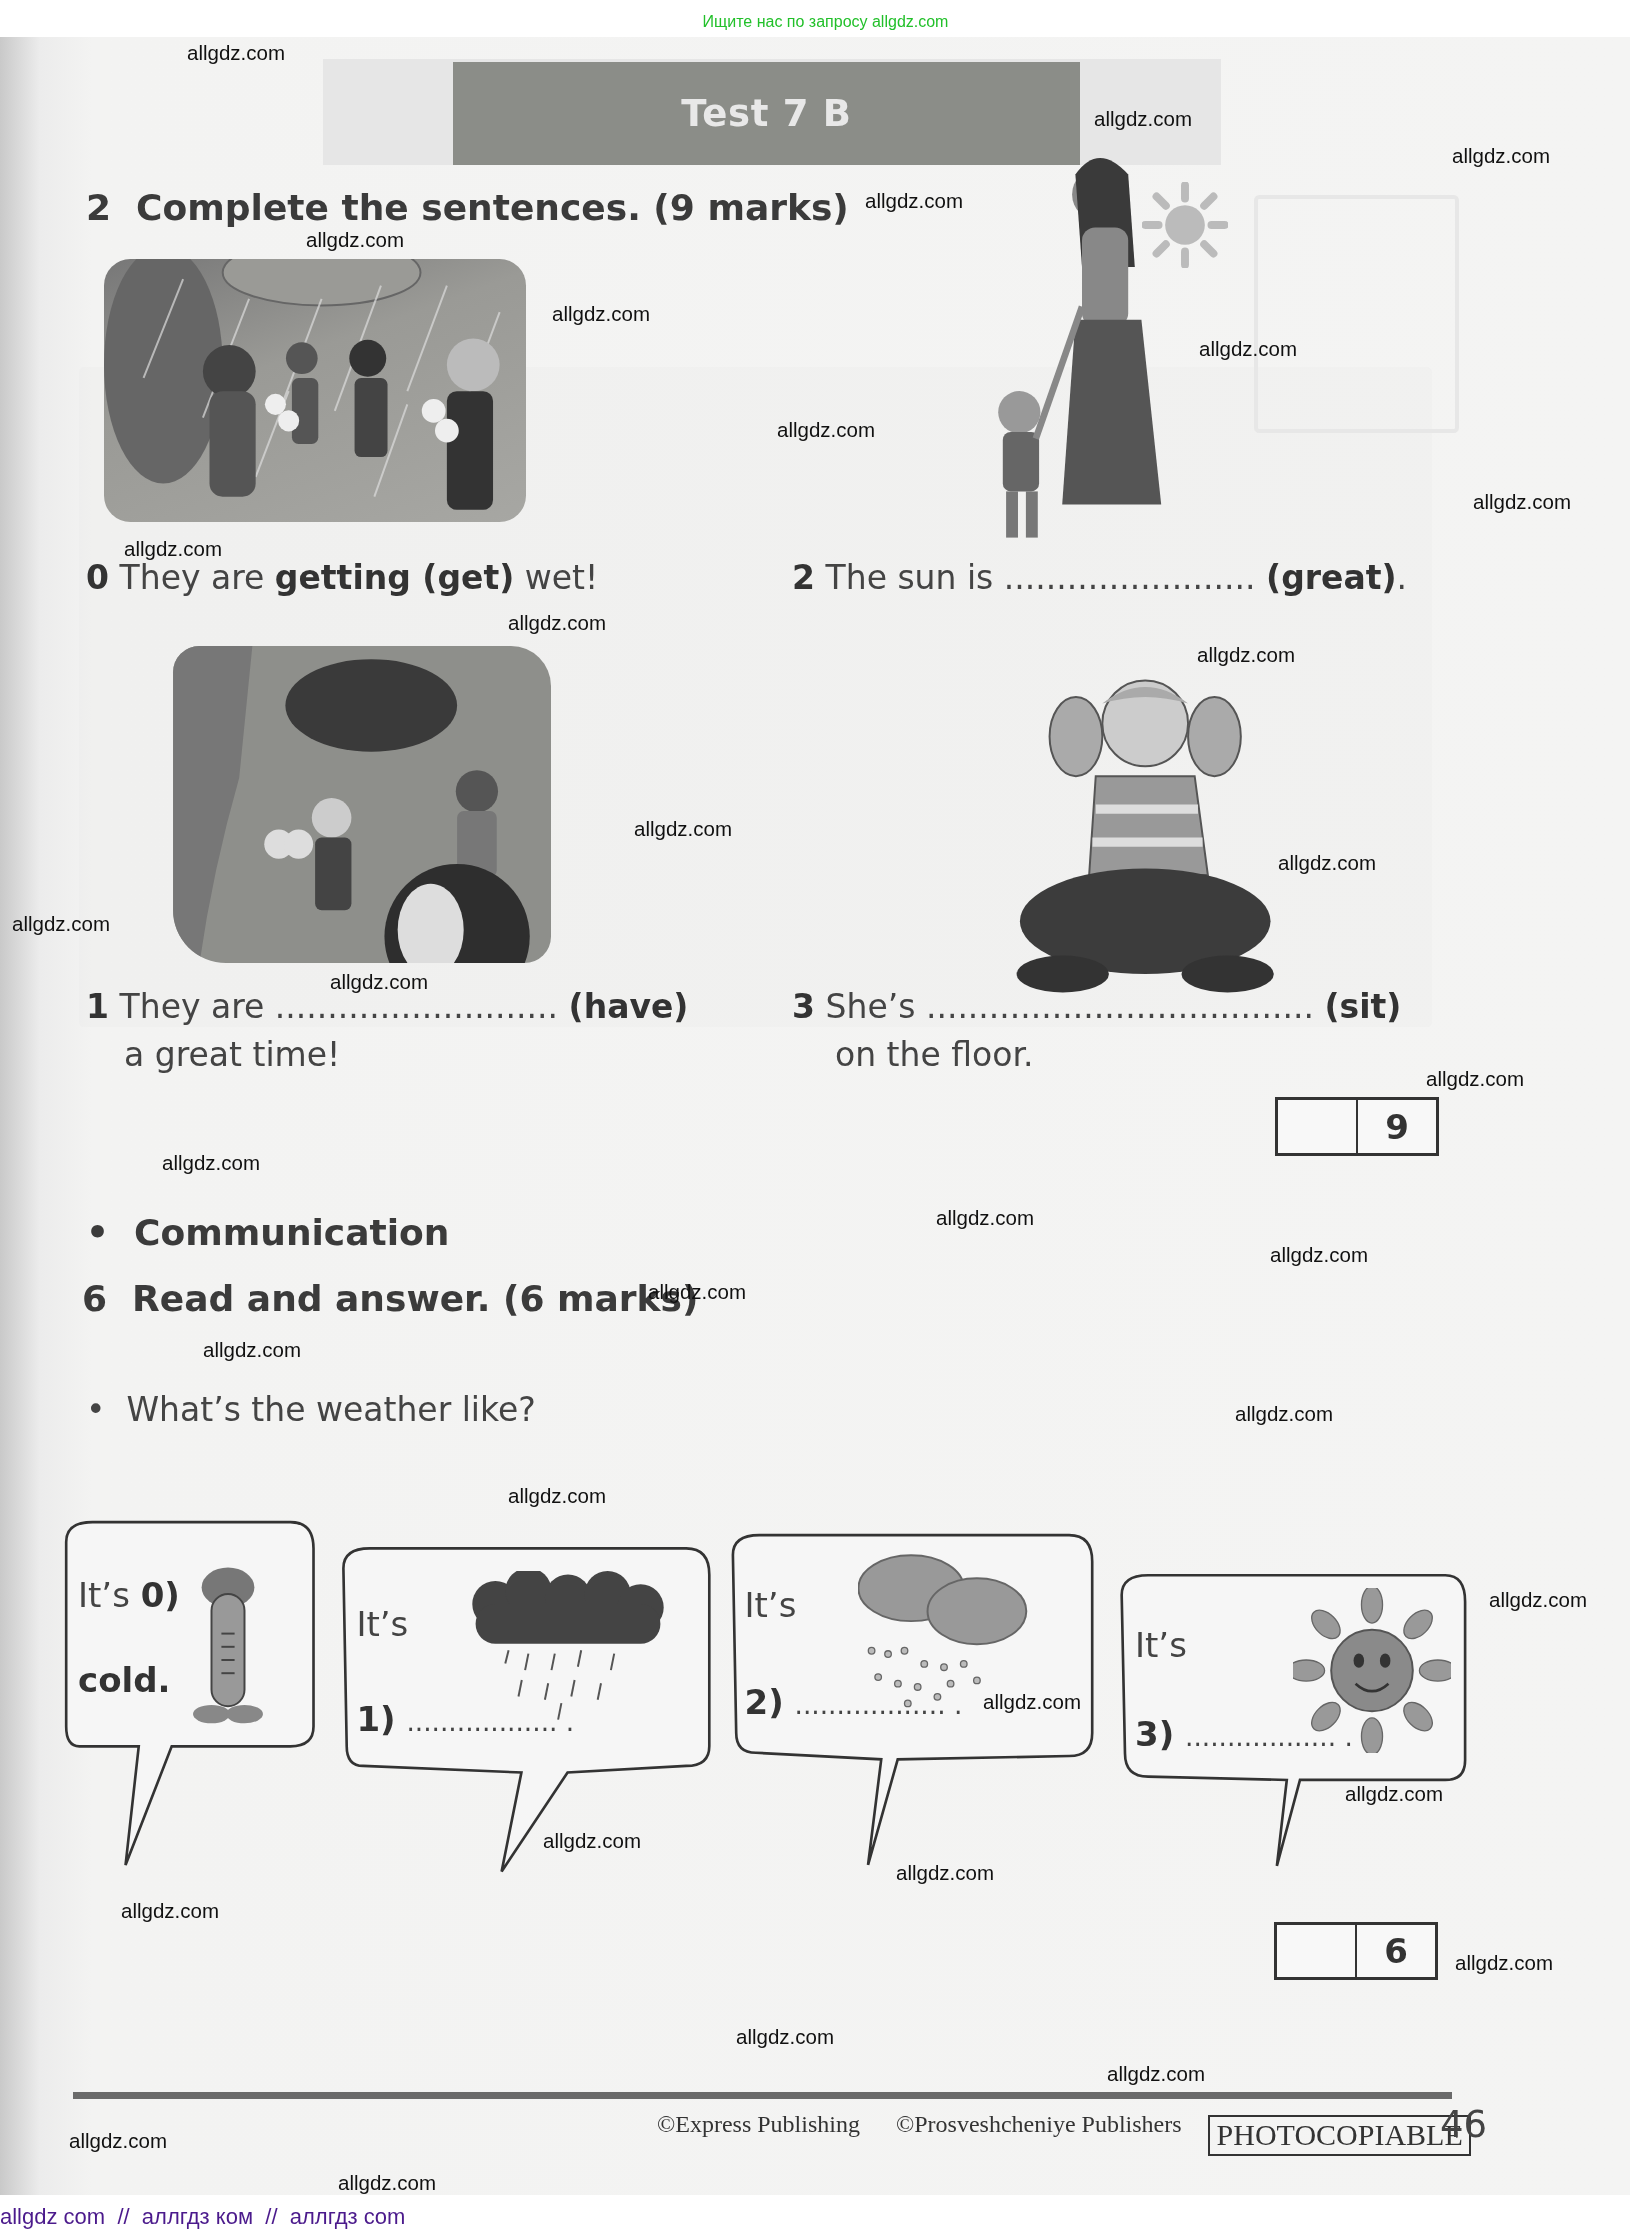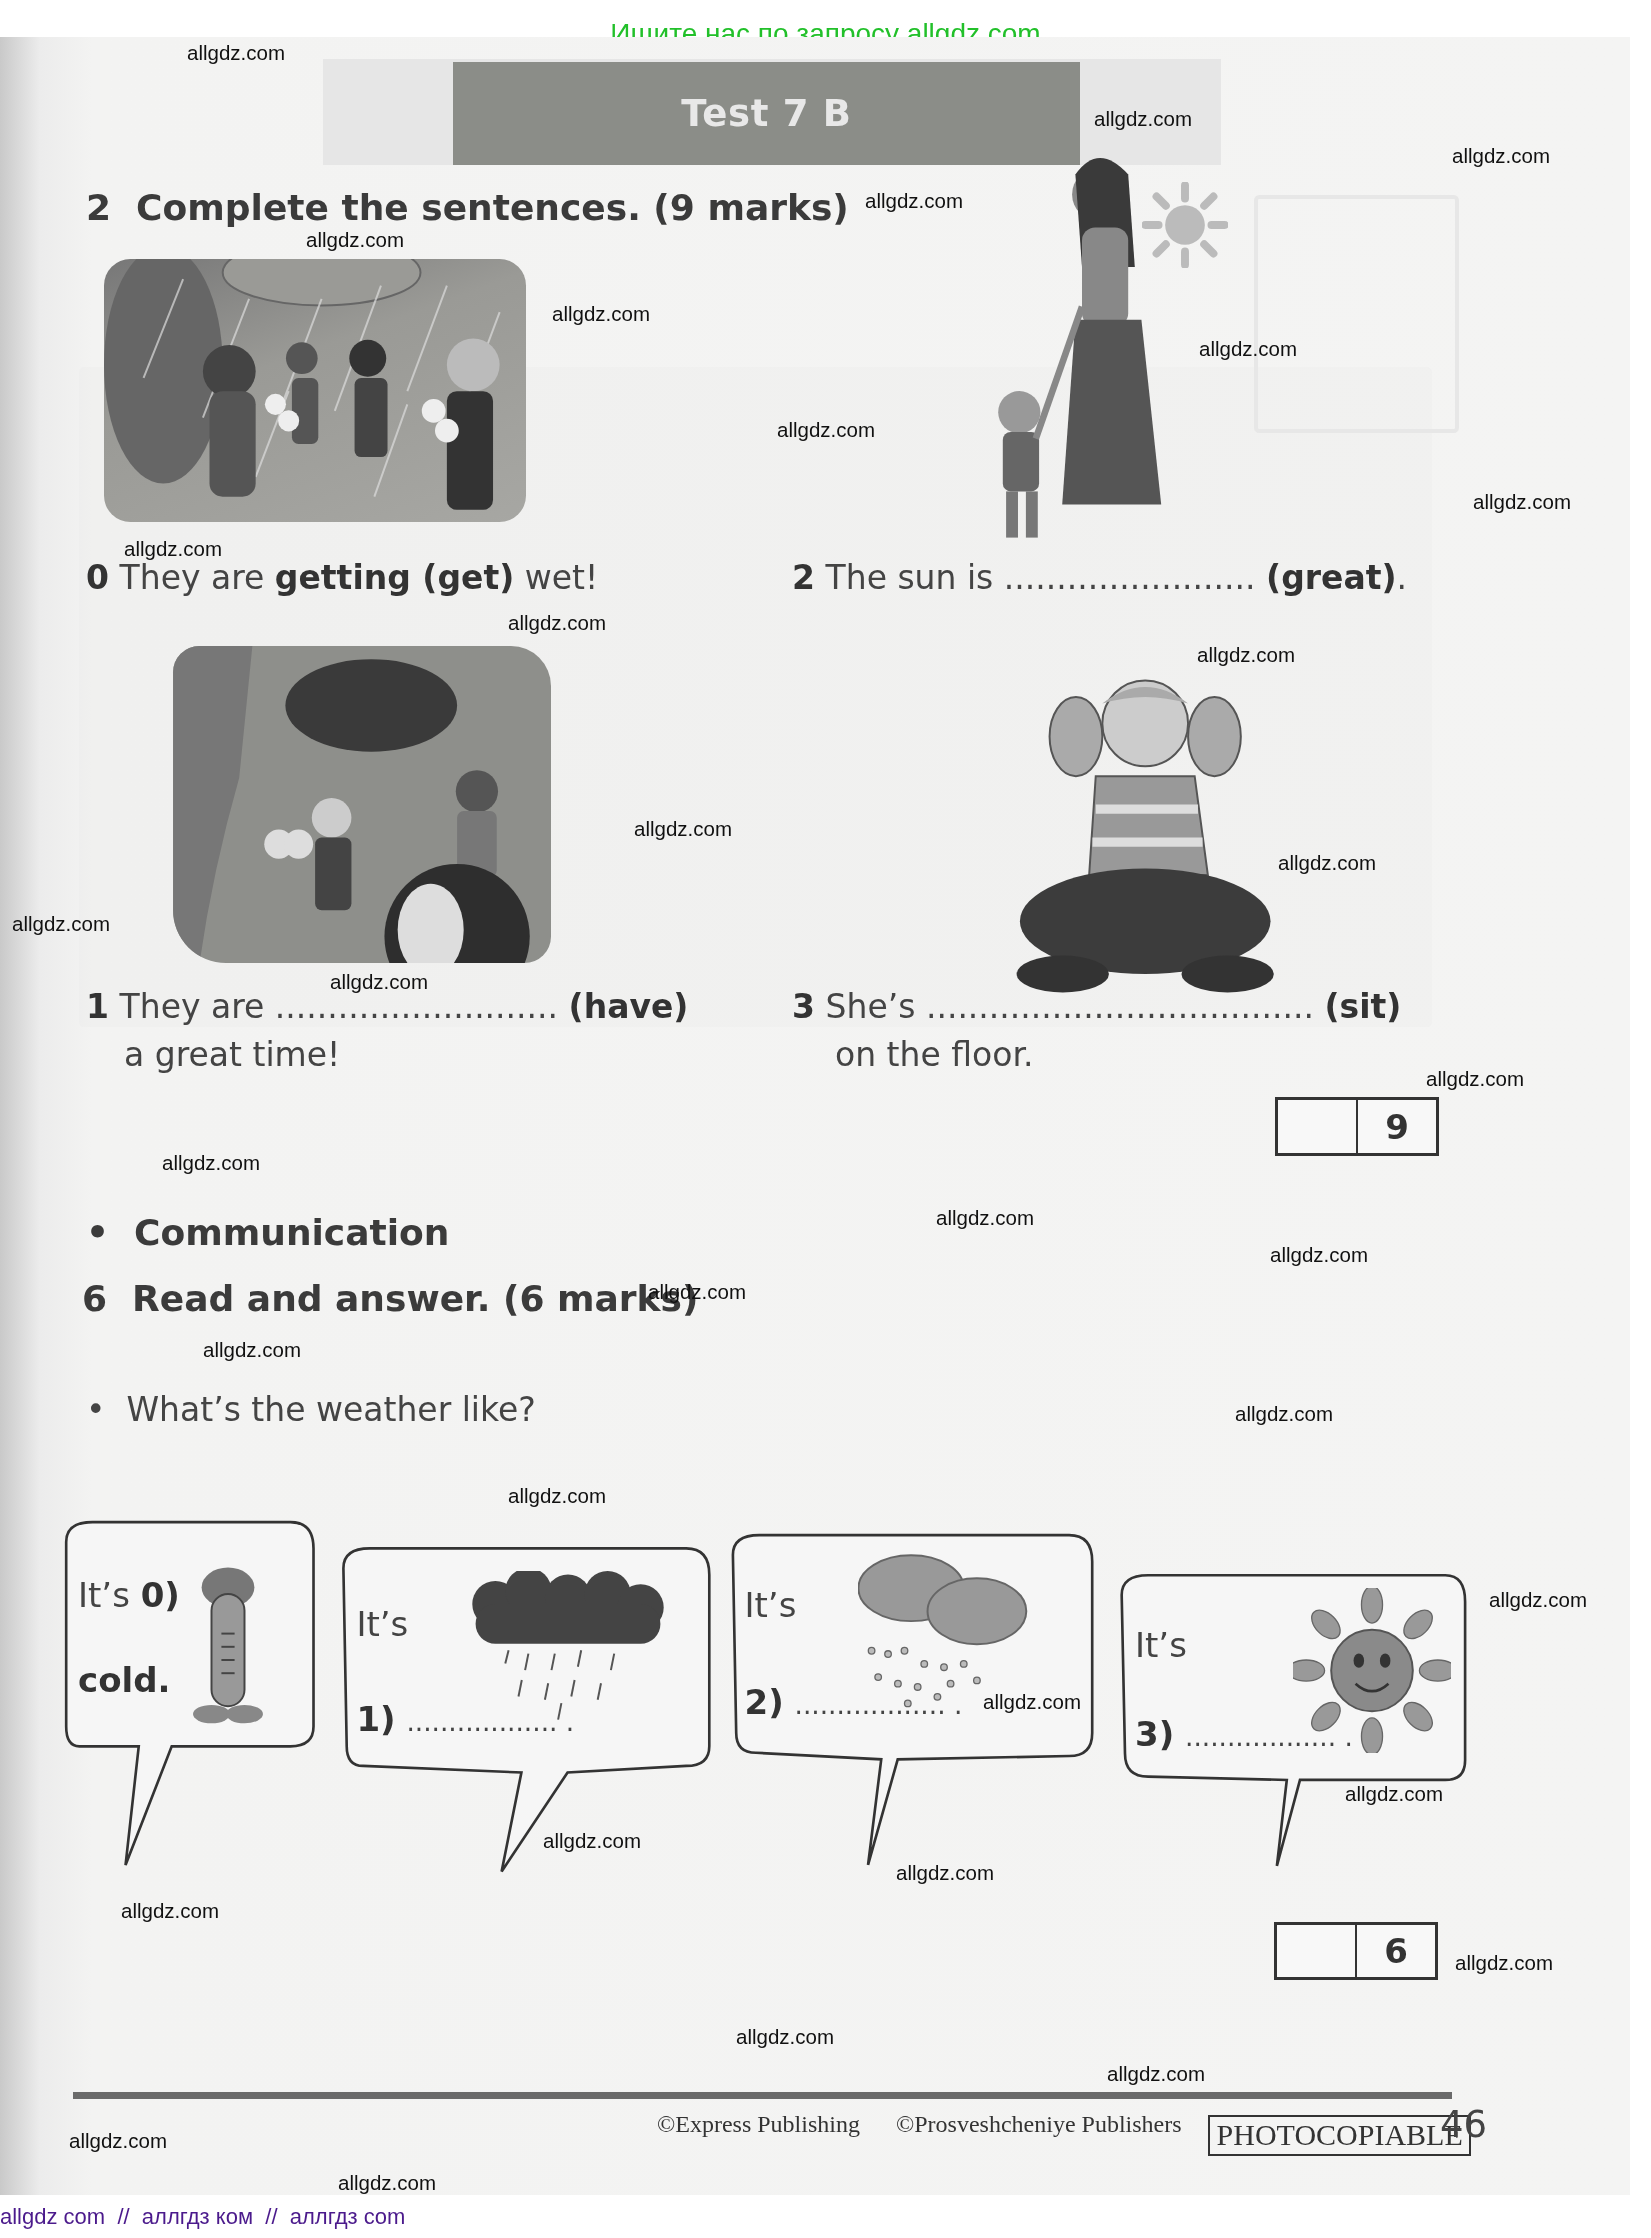--- a/index.html
+++ b/index.html
@@ -1,18 +1,18 @@
 <!DOCTYPE html>
 <html style="font-size:10.6px"><head>
 <meta charset="utf-8">
 <style>
   *{box-sizing:border-box;margin:0;padding:0}
   html,body{width:1651px;height:2239px;background:#fff;overflow:hidden}
   body{position:relative;font-family:"DejaVu Sans",sans-serif;color:#3a3a3a}
-  .top-banner{position:absolute;left:0;top:17px;width:1651px;height:33px;text-align:center;color:#22c02a;font-family:"Liberation Sans",sans-serif;font-size:28px;line-height:33px}
+  .top-banner{position:absolute;left:0;top:5px;width:1651px;height:33px;text-align:center;color:#22c02a;font-family:"Liberation Sans",sans-serif;font-size:16px;line-height:33px}
   .page{position:absolute;left:0;top:37px;width:1630px;height:2158px;background:linear-gradient(90deg,#c9c9c9 0px,#ececec 40px,#f3f3f2 92px,#f4f4f3 100%)}
   .ghost{position:absolute;background:#e9e9e8;opacity:.55;border-radius:5.3px}
   .title-band{position:absolute;left:323px;top:22.4px;width:898px;height:106px;background:#e6e6e6}
   .title-box{position:absolute;left:453px;top:25px;width:627px;height:103px;background:#8b8d88;color:#e8e8e8;font-family:"DejaVu Sans",sans-serif;font-weight:bold;font-size:37px;display:flex;align-items:center;justify-content:center;letter-spacing:0.7px}
   .h{position:absolute;font-weight:bold;color:#3b3b3b;font-family:"DejaVu Sans",sans-serif}
   .t{position:absolute;font-family:"DejaVu Sans",sans-serif;color:#444;font-size:33px;white-space:nowrap}
   .t b{color:#333}
   .num{font-weight:bold;margin-right:10.6px;color:#333}
   .pic{position:absolute;border-radius:26.4px;background:#8e8f8b;overflow:hidden}
   .score{position:absolute;display:flex;border:3.3px solid #333;background:#f8f8f8}

